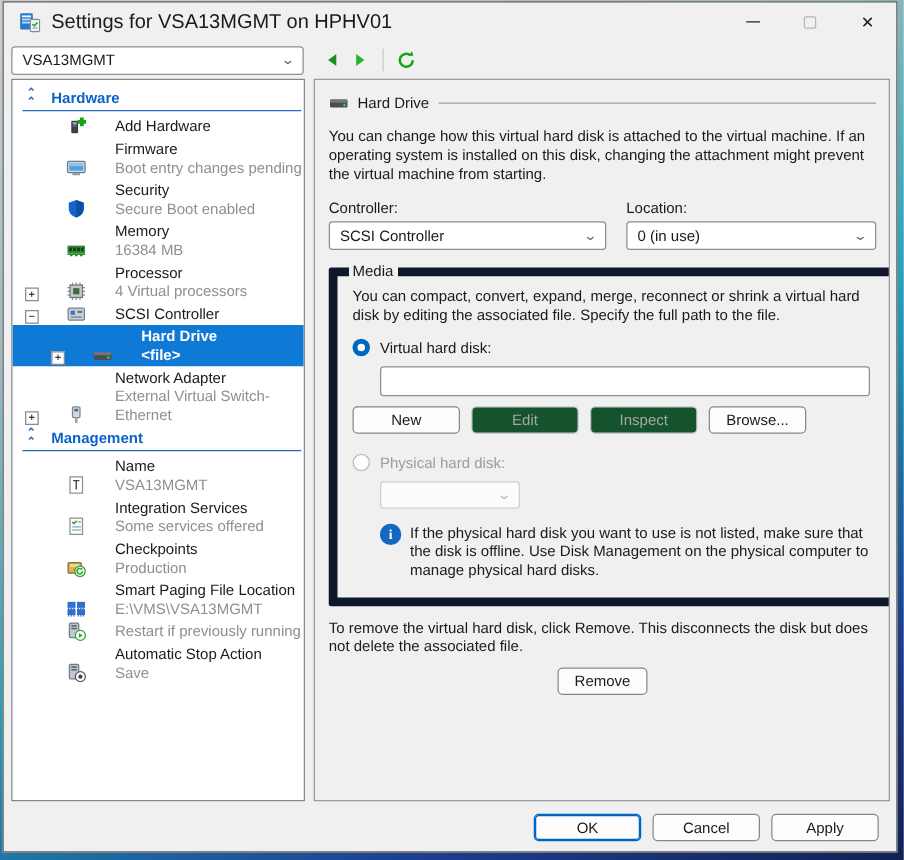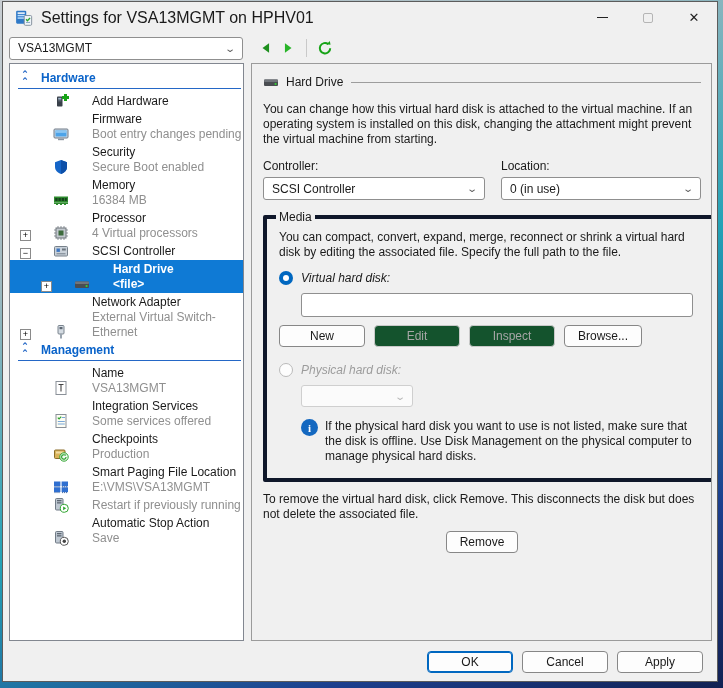--- a/index.html
+++ b/index.html
@@ -64,26 +64,26 @@
   .ctl-row { display:flex; margin-top:12px; }
   .ctl-col1 { width:222px; }
   .ctl-col2 { width:200px; margin-left:16px; }
   .ctl-label { margin-bottom:4px; display:block; }
   .select { height:23px; background:#fff; border:1px solid #8f8f8f; border-radius:3px;
     display:flex; align-items:center; padding:0 8px; }
   .select .chev { margin-left:auto; color:#5f5f5f; font-size:10px; transform:scaleX(1.4); }
   .select.disabled { background:#fbfbfb; border-color:#cfcfcf; }
   .select.disabled .chev { color:#b8b8b8; }
 
-  fieldset.media { margin-top:10px; border:4px solid #0f172a; border-radius:2px;
+  fieldset.media { margin-top:10px; border:7px solid #0f172a; border-radius:2px;
     padding:4px 12px 14px 12px; }
   fieldset.media legend { padding:0 3px; margin-left:-3px; }
   .media-intro { margin-top:2px; width:412px; line-height:15px; }
 
-  .radio-row { display:flex; align-items:flex-end; margin-top:11px;font-style:italic; }
+  .radio-row { display:flex; align-items:flex-end; margin-top:11px; }
   .radio { width:14px; height:14px; border-radius:50%; flex:0 0 14px; position:relative; }
   .radio.checked { background:#0067c0; }
   .radio.checked::after { content:""; position:absolute; left:4px; top:4px; width:6px; height:6px;
     border-radius:50%; background:#fff; }
   .radio.off { border:1px solid #bababa; background:#fdfdfd; }
   .radio-row .r-label { margin-left:8px; }
   .r-label.disabled { color:#9c9c9c; }
 
   .vhd-input { margin-left:22px; margin-top:8px; width:392px; height:24px; background:#fff;
     border:1px solid #8f8f8f; border-radius:3px; padding:0 6px; font-family:inherit; font-size:12px; }

